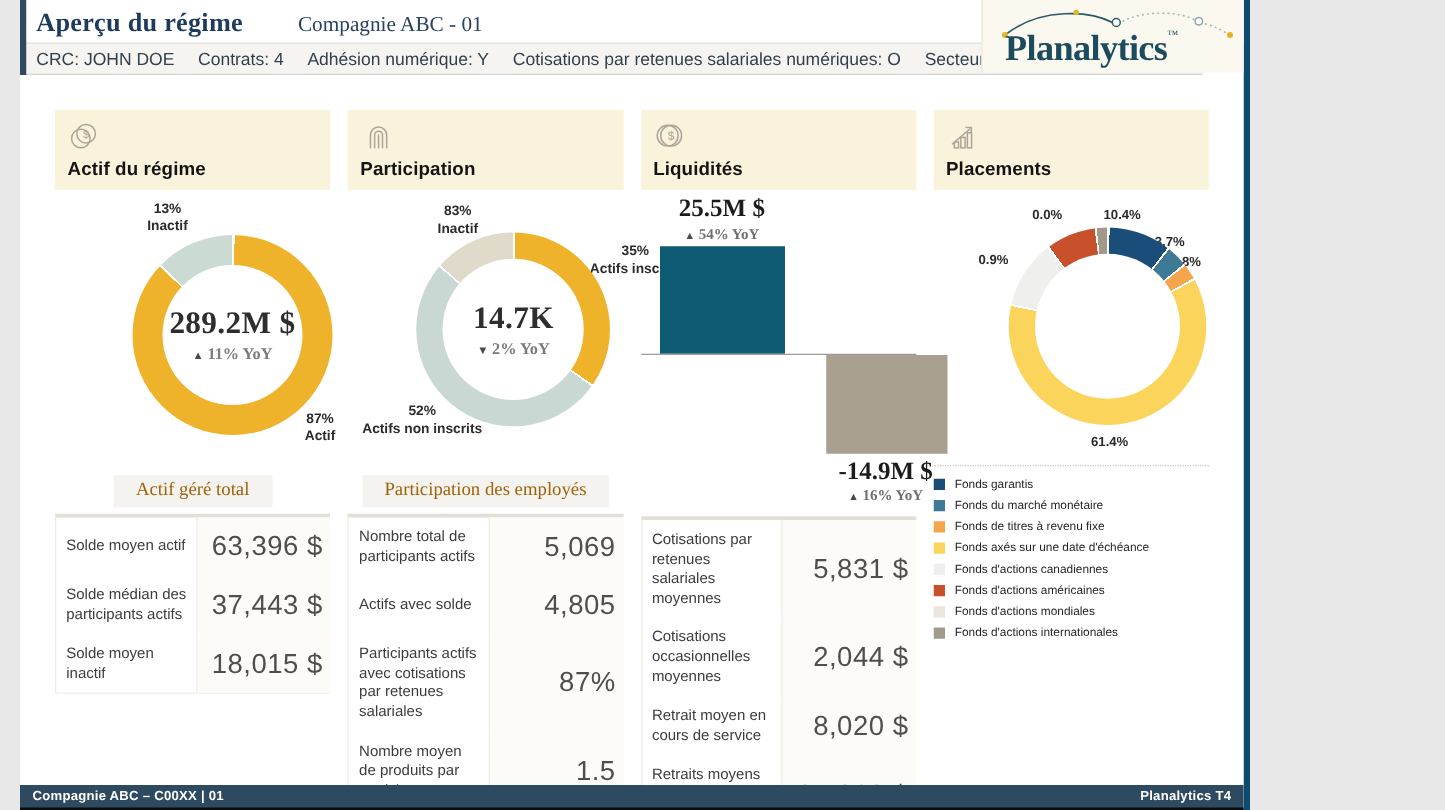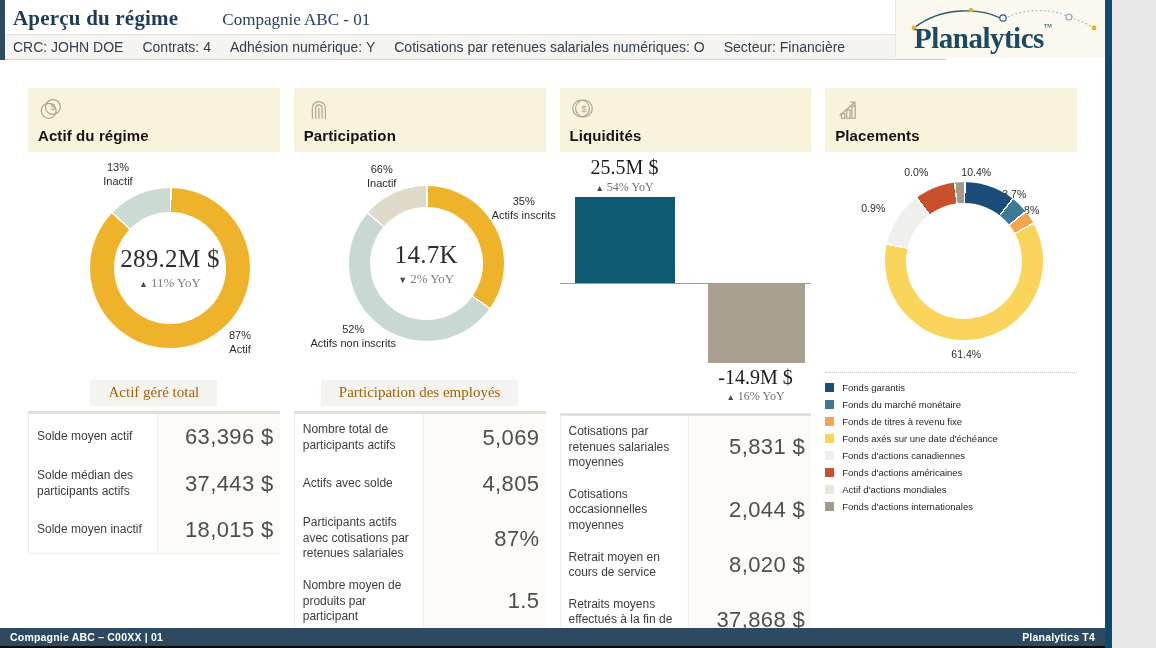--- a/index.html
+++ b/index.html
@@ -1,20 +1,21 @@
 <!DOCTYPE html>
 <html><head>
 <meta charset="utf-8">
 <style>
   * { margin:0; padding:0; box-sizing:border-box; }
   html,body { background:#e8e8e8; }
   .app {
-    width:1112px; height:648px; position:relative; background:#fff;
+    width:984px; height:648px; position:relative; background:#fff;
     font-family:"Liberation Sans", sans-serif; overflow:hidden;
-    border-right:7px solid #0c4a6e;
+    border-right:5px solid #0c4a6e;
+    margin-left:16px;
   }
   
   .accent-bar { position:absolute; left:0; top:0; width:5px; height:60px; background:#2E4A61; z-index:5; }
   .titlebar { height:34px; display:flex; align-items:baseline; padding:6px 0 0 13px; background:#fff; }
   .page-title { font-family:"Liberation Serif", serif; font-size:21px; color:#1E3A5C; font-weight:600; letter-spacing:0.2px; }
   .page-subtitle { font-family:"Liberation Serif", serif; font-size:17px; color:#27415F; margin-left:44px; }
   .metabar { height:26px; width:946px; background:#F5F4F0; border-top:1px solid #E2E1DC; border-bottom:1px solid #D4D3CE;
     display:flex; align-items:center; padding-left:13px; gap:19px; }
   .meta-item { font-size:14px; color:#31404E; white-space:nowrap; }
   .logo-block { position:absolute; top:0; right:0; width:210px; height:58px; background:#FAF8EF; border-left:1px solid #ECEAE0; }
@@ -23,21 +24,21 @@
   .logo-tm { font-size:9px; vertical-align:18px; font-weight:400; }
   .logo-arcs { position:absolute; left:12px; top:3px; }
   
   .grid { position:absolute; top:60px; left:0; right:0; display:grid; grid-template-columns:repeat(4,1fr);
     gap:14px; padding:28px 28px 0; }
   .panel { background:#fff; }
   .phead { background:#FAF3DC; height:64px; padding:8px 10px 0; }
   .picon { width:26px; height:26px; display:block; }
   .picon svg { stroke:#ABA599; fill:none; stroke-width:1.3; }
   .ptitle { font-size:15px; font-weight:bold; color:#141414; margin-top:5px; letter-spacing:0.1px; }
-  .chart-area { position:relative; height:228px; }
+  .chart-area { position:relative; height:228px;font-weight:bold; }
   .chart-area.tall { height:256px; }
   .chart-area.inv { height:220px; }
   
   .donut { position:absolute; border-radius:50%; }
   .donut-1 { left:62px; top:36px; width:160px; height:160px; }
   .donut-2 { left:55px; top:34px; width:155px; height:155px; }
   .donut-4 { left:60px; top:30px; width:158px; height:158px; }
   .hole { position:absolute; background:#fff; border-radius:50%; display:flex; flex-direction:column;
     align-items:center; justify-content:center; }
   .donut-1 .hole { inset:24px; } .donut-2 .hole { inset:21px; } .donut-4 .hole { inset:21px; }
@@ -172,21 +173,21 @@
           <svg viewBox="0 0 28 28" width="26" height="26" stroke-linecap="round">
             <path d="M9,24 V13 a7,7 0 0 1 14,0 v11"></path>
             <path d="M12.6,24 V13 a3.4,3.4 0 0 1 6.8,0 v11"></path>
             <path d="M16,24 V13"></path>
           </svg>
         </span>
         <div class="ptitle">Participation</div>
       </div>
       <div class="chart-area">
         <div class="dlabel p2-inactif">
-          <span>66%</span><br><span>Inactif</span>
+          <span>83%</span><br><span>Inactif</span>
         </div>
         <div class="dlabel p2-inscrits">
           <span>35%</span><br><span>Actifs inscrits</span>
         </div>
         <div class="donut donut-2" style="background: conic-gradient(rgb(255, 255, 255) 0%, rgb(255, 255, 255) 0.35%, rgb(239, 179, 43) 0.35%, rgb(239, 179, 43) 34.6535%, rgb(255, 255, 255) 34.6535%, rgb(255, 255, 255) 35.0035%, rgb(201, 216, 210) 35.0035%, rgb(201, 216, 210) 86.1386%, rgb(255, 255, 255) 86.1386%, rgb(255, 255, 255) 86.4886%, rgb(224, 218, 203) 86.4886%, rgb(224, 218, 203) 100%);">
           <div class="hole">
             <span class="center-value">14.7K</span>
             <span class="yoy"><span class="arrow">▼</span><span>2% YoY</span></span>
           </div>
         </div>
@@ -299,21 +300,21 @@
         <div class="litem">
             <span class="swatch" style="background: rgb(239, 239, 237);"></span>
             <span>Fonds d'actions canadiennes</span>
           </div>
         <div class="litem">
             <span class="swatch" style="background: rgb(200, 80, 42);"></span>
             <span>Fonds d'actions américaines</span>
           </div>
         <div class="litem">
             <span class="swatch" style="background: rgb(233, 230, 221);"></span>
-            <span>Actif d'actions mondiales</span>
+            <span>Fonds d'actions mondiales</span>
           </div>
         <div class="litem">
             <span class="swatch" style="background: rgb(161, 154, 139);"></span>
             <span>Fonds d'actions internationales</span>
           </div>
       </div>
     </div>
 
   </div>
 

